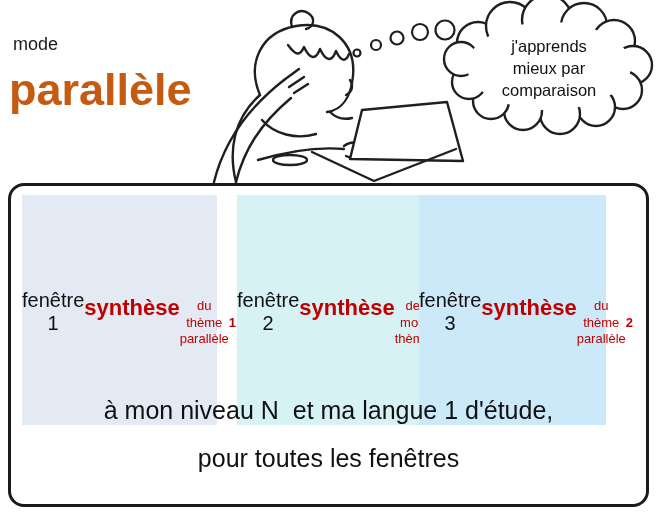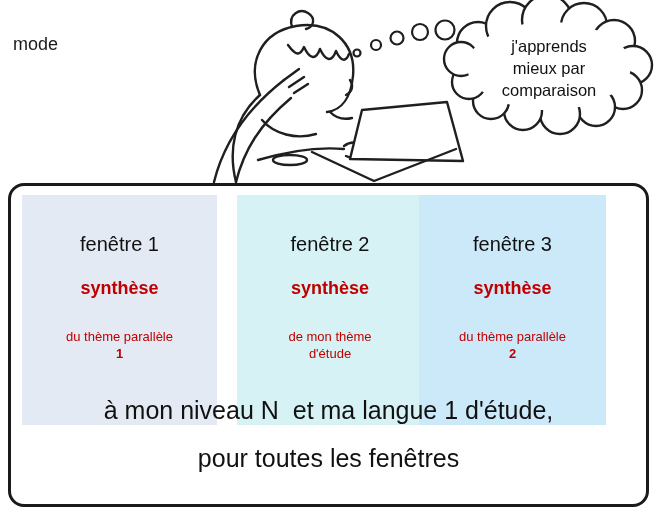--- a/index.html
+++ b/index.html
@@ -49,36 +49,36 @@
     width: 641px; height: 324px;
     background: #ffffff;
     border: 3px solid #1a1a1a;
     border-radius: 16px;
   }
   .window-panel {
     position: absolute;
     top: 9px;
     height: 230px;
     display: flex;
-    flex-direction: column;
+    flex-direction: row;
     align-items: center;
     text-align: center;
-    padding-top: 38px;
+    padding-top: 26px;
   }
   .panel-1 { left: 11px;  width: 195px; }
   .panel-2 { left: 226px; width: 186px; }
   .panel-3 { left: 408px; width: 187px; }
 
   .win-title {
     font-size: 20px;
     color: #111111;
     margin-bottom: 22px;
   }
   .win-keyword {
-    font-size: 18px;
+    font-size: 22px;
     font-weight: 700;
     color: #c00000;
     margin-bottom: 30px;
   }
   .win-detail {
     font-size: 13px;
     color: #c00000;
     line-height: 1.3;
   }
   .win-detail.num { font-weight: 700; }
@@ -96,20 +96,21 @@
     white-space: pre-wrap;
   }
   .footer-line + .footer-line { margin-top: 19px; }
 </style>
 </head>
 <body>
 
 <div class="screen">
 
   <div class="mode-label">mode</div>
+  <div class="mode-value">parallèle</div>
 
   <svg class="illustration" viewBox="0 0 657 185">
     <g fill="none" stroke="#1f1f1f" stroke-width="2.4" stroke-linecap="round" stroke-linejoin="round">
 
       <path d="M 236,182 C 228,150 234,118 260,95"></path>
 
       <path d="M 262,120 C 274,134 296,140 316,134"></path>
 
       <path d="M 258,160 C 292,150 322,147 344,149"></path>
 

